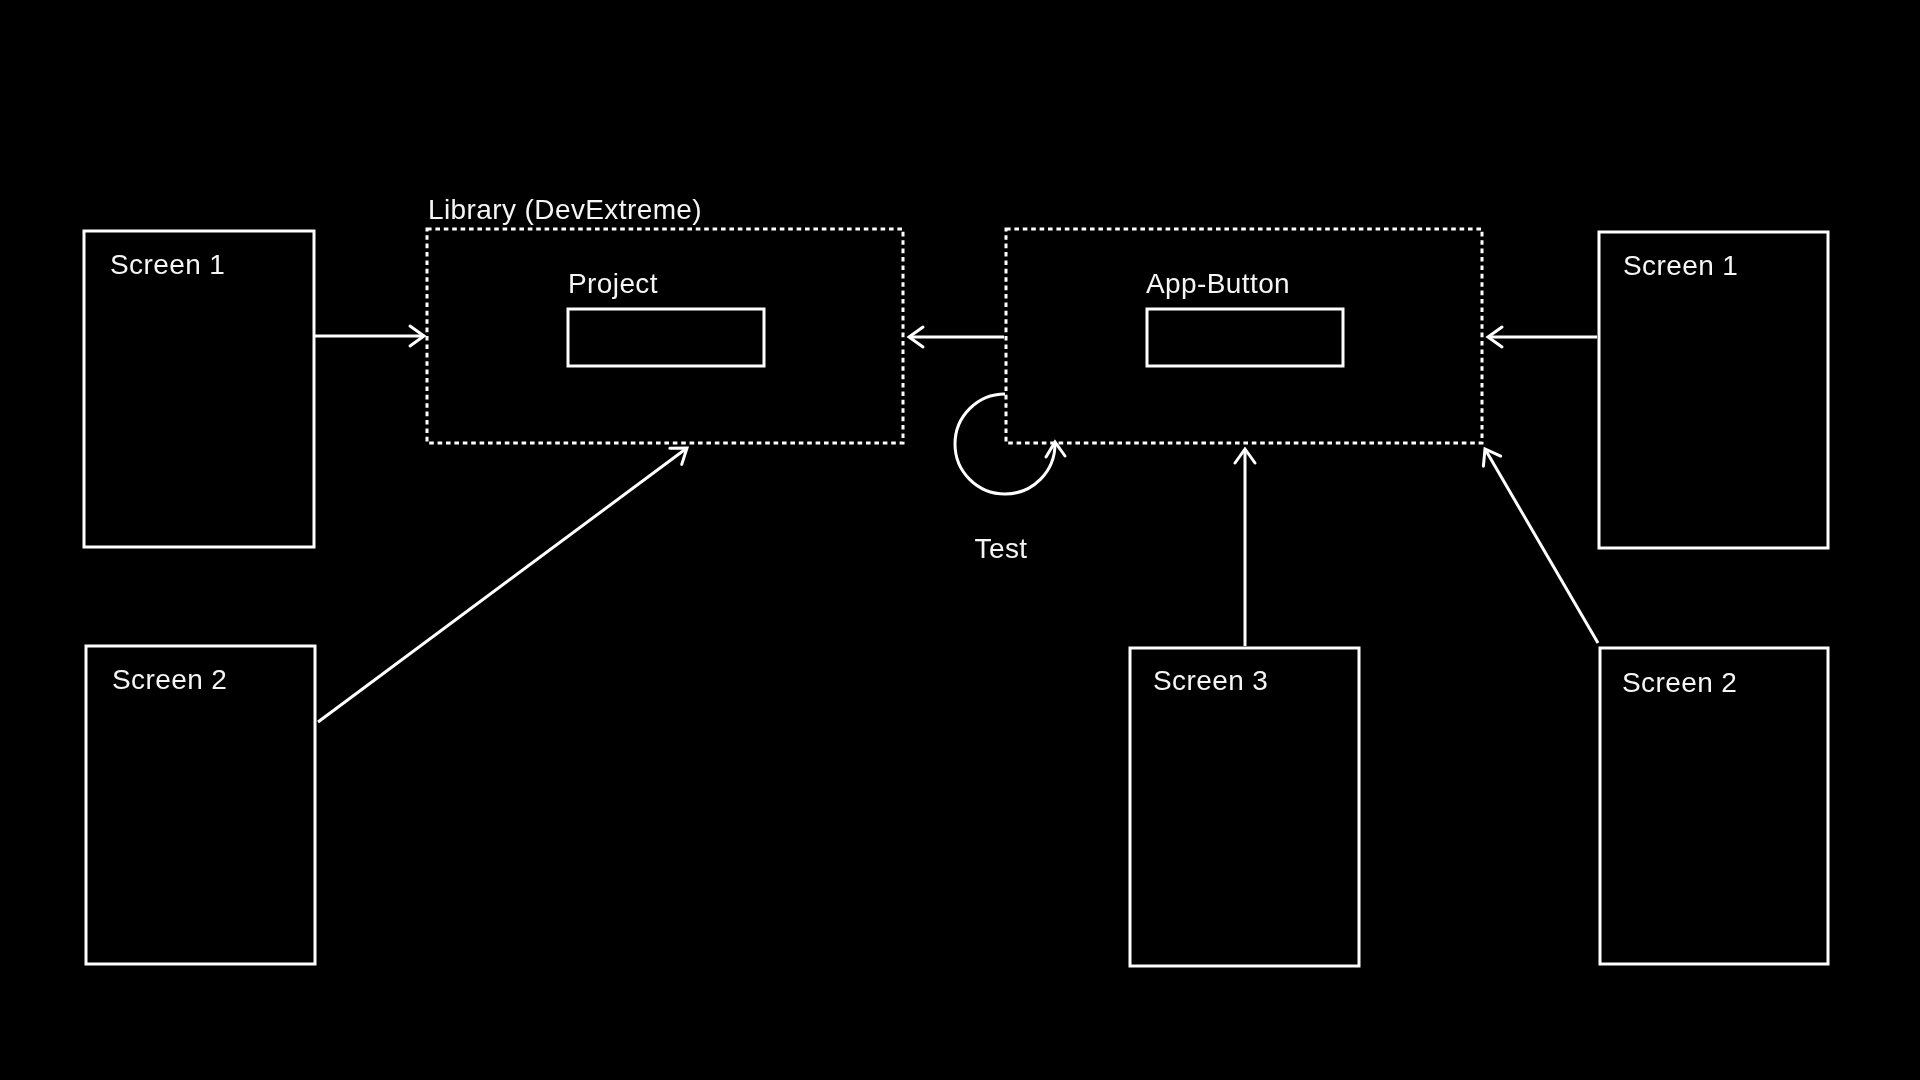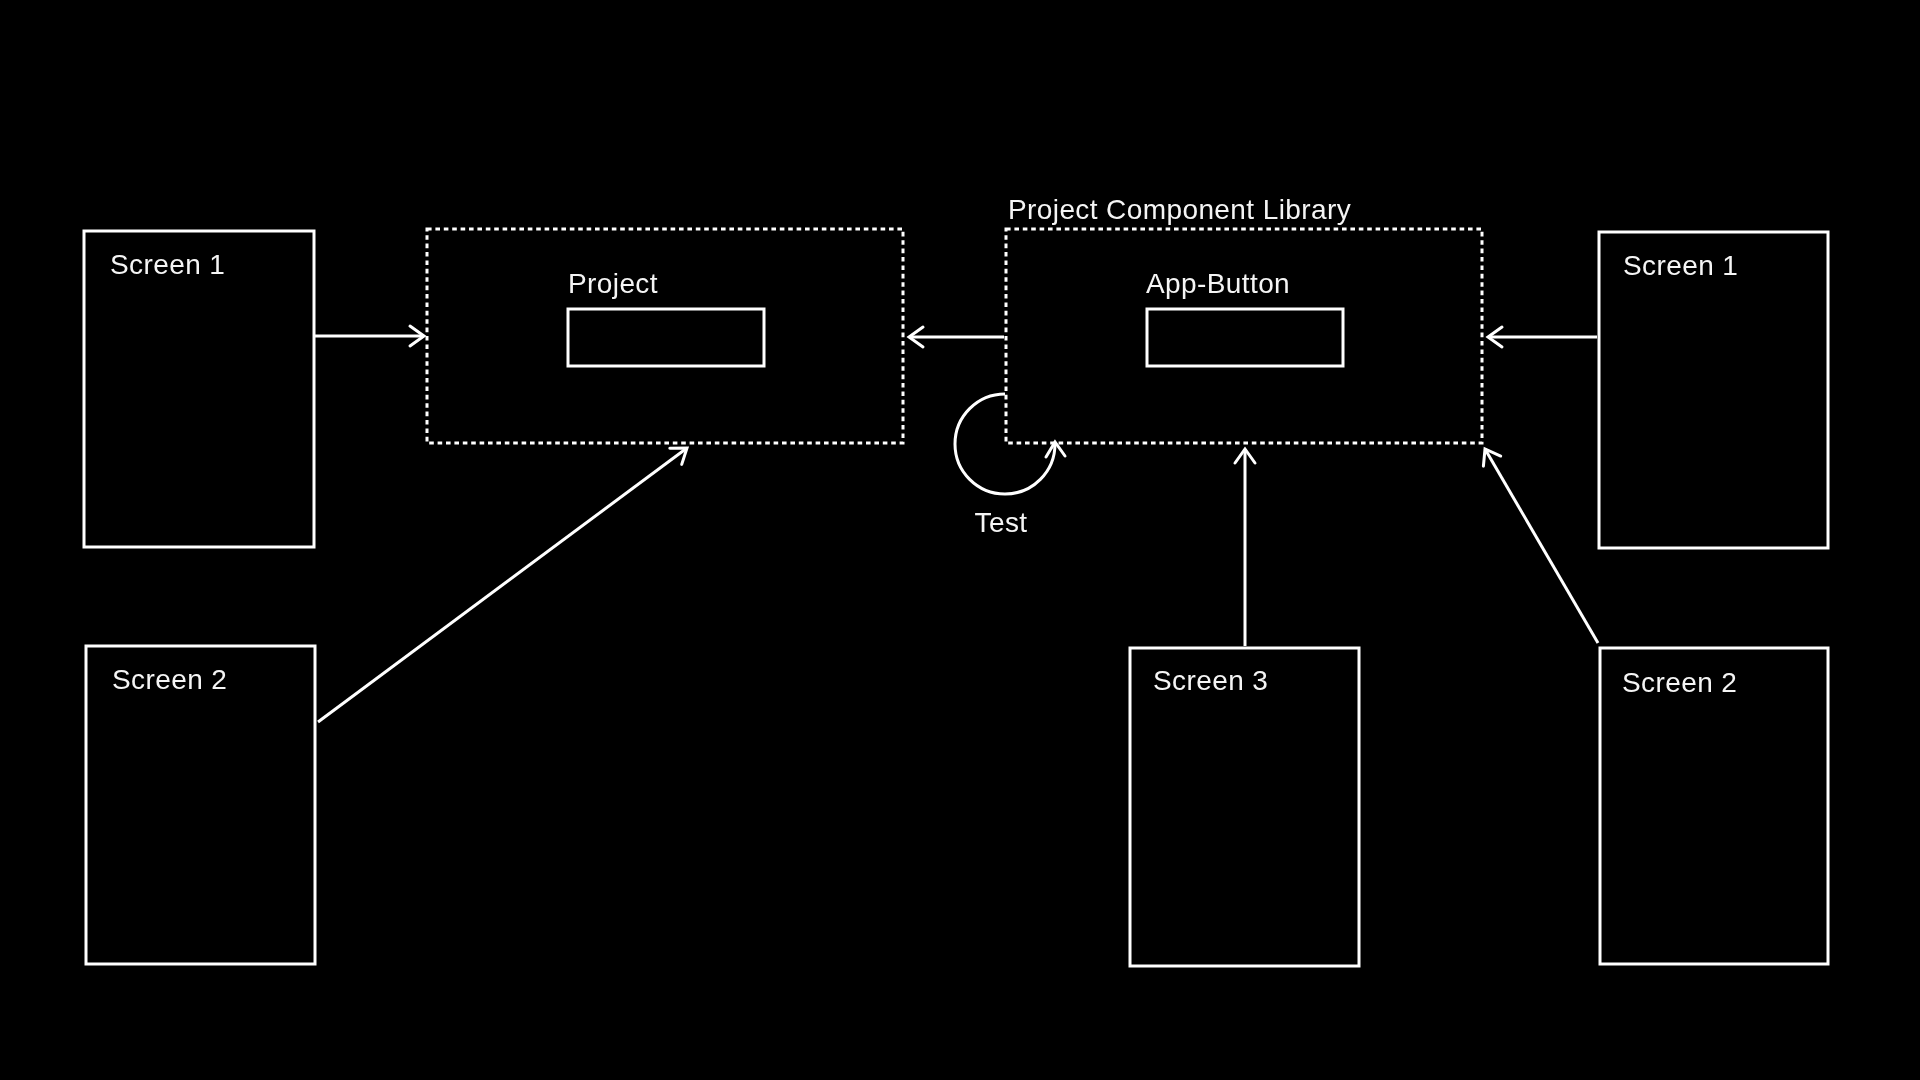--- a/index.html
+++ b/index.html
@@ -68,19 +68,19 @@
     <path d="M 1005 394 A 50 50 0 1 0 1055 444" fill="none" stroke="#ffffff" stroke-width="3"></path>
     <path d="M 1046 457 L 1055 442 L 1065 456" fill="none" stroke="#ffffff" stroke-width="3" stroke-linecap="round"></path>
   </svg>
 
   <div class="lbl" style="left:110px;  top:250px;">Screen 1</div>
   <div class="lbl" style="left:112px;  top:665px;">Screen 2</div>
   <div class="lbl" style="left:1623px; top:251px;">Screen 1</div>
   <div class="lbl" style="left:1622px; top:668px;">Screen 2</div>
   <div class="lbl" style="left:1153px; top:666px;text-align:center;">Screen 3</div>
 
-  <div class="lbl" style="left:1008px; top:195px;">Project Component Library</div>
+  <div class="lbl" style="left:428px;  top:195px;">Library (DevExtreme)</div>
 
   <div class="lbl" style="left:568px;  top:269px;">Project</div>
   <div class="lbl" style="left:1146px; top:269px;text-align:center;">App-Button</div>
 
-  <div class="lbl centered" style="left:1001px; top:508px;">Test</div>
+  <div class="lbl centered" style="left:1001px; top:534px;">Test</div>
 </div>
 
 </body></html>

